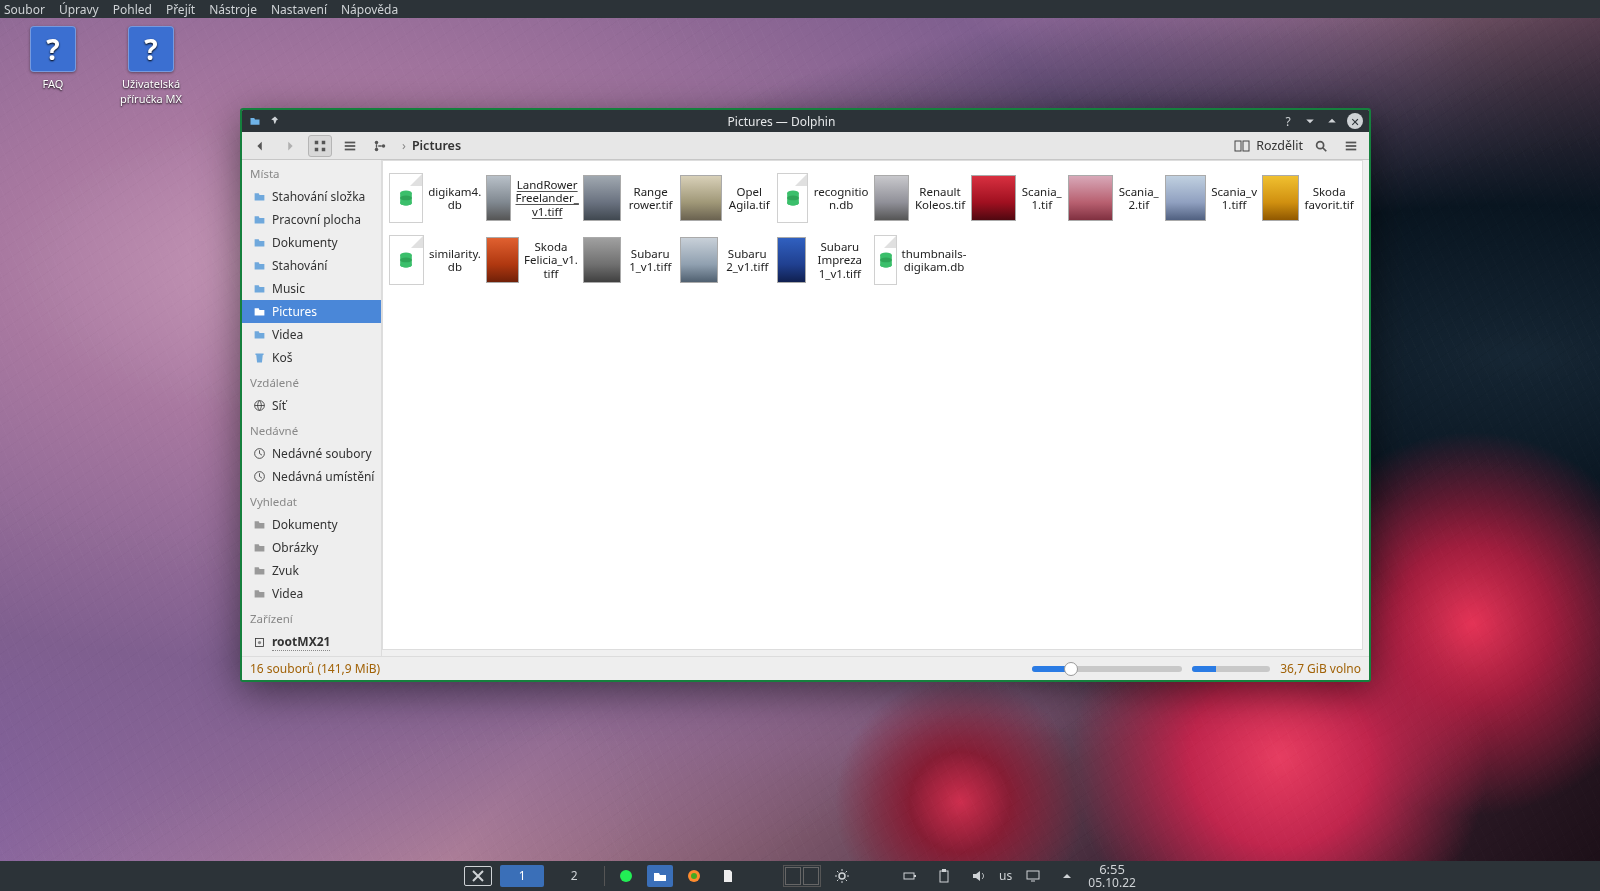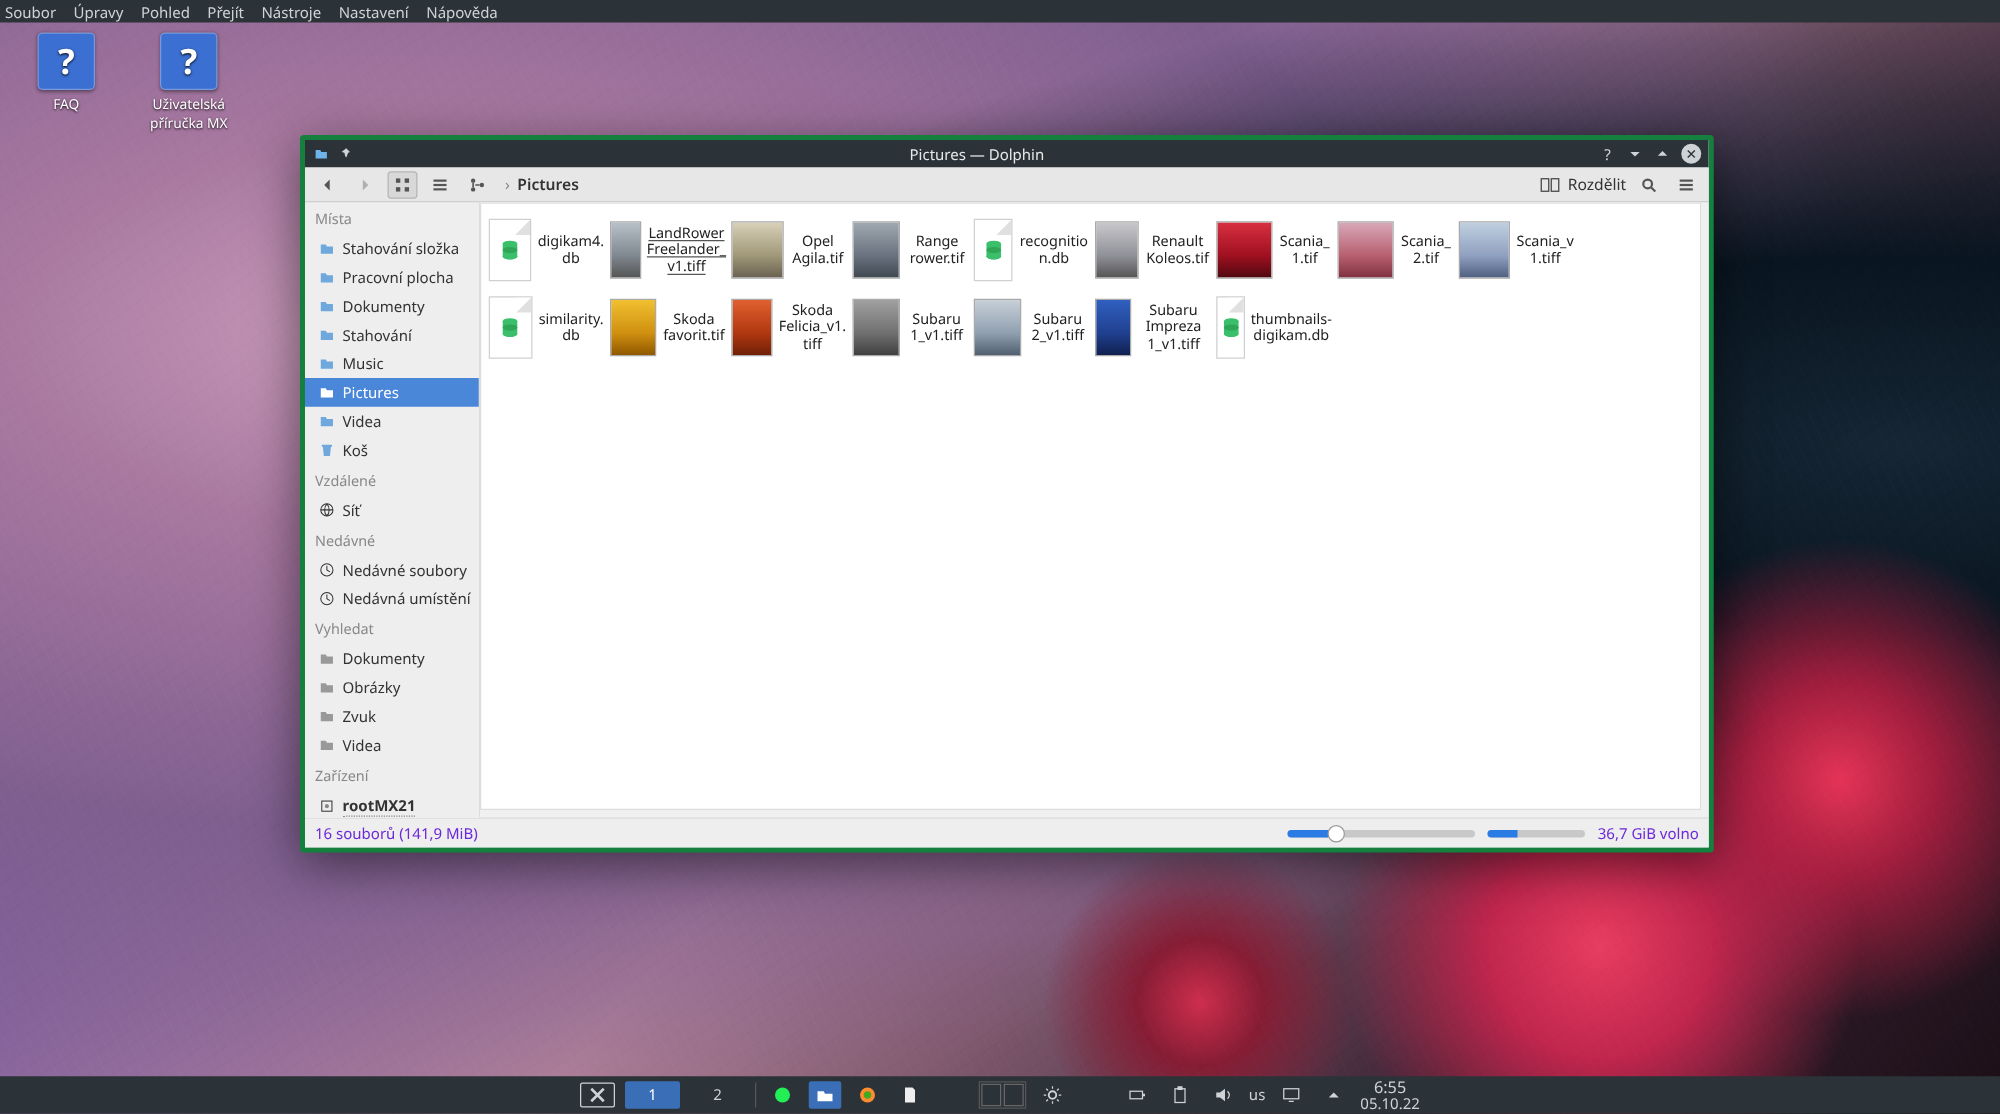--- a/index.html
+++ b/index.html
@@ -32,21 +32,21 @@
 
 .desktop-icons { position:absolute; top:26px; left:18px; display:flex; gap:28px; }
 .dicon { width:70px; display:flex; flex-direction:column; align-items:center; gap:4px;
   color:#fff; font-size:11px; text-align:center; text-shadow:0 1px 2px #000; }
 .dicon .qi { width:46px; height:46px; background:#3b6fd1; border-radius:4px; display:flex;
   align-items:center; justify-content:center; color:#fff; font-size:28px; font-weight:700;
   border:1px solid rgba(255,255,255,.3); box-shadow:0 1px 3px rgba(0,0,0,.4); }
 
 
 .window { position:absolute; left:240px; top:108px; width:1131px; height:574px;
-  background:#f0f0f0; border:4px solid #15803d; border-radius:3px; overflow:hidden;
+  background:#f0f0f0; border:2px solid #15803d; border-radius:3px; overflow:hidden;
   box-shadow:0 10px 40px rgba(0,0,0,.5); display:flex; flex-direction:column; }
 
 .titlebar { height:22px; background:#2c3338; display:flex; align-items:center;
   color:#e6e8ea; font-size:12px; padding:0 6px; }
 .titlebar .left { display:flex; gap:6px; align-items:center; }
 .titlebar .center { flex:1; text-align:center; }
 .titlebar .right { display:flex; gap:8px; align-items:center; }
 .tbicon { width:14px; height:14px; display:inline-flex; align-items:center; justify-content:center;
   color:#cfd3d6; }
 .tbicon.circle { width:16px; height:16px; border-radius:50%; background:#cfd3d6; color:#2c3338;
@@ -103,21 +103,21 @@
 .thumb.car-e { background:linear-gradient(#d83040,#a01020 60%,#500810 100%); }
 .thumb.car-f { background:linear-gradient(#d8a8b8,#b86070 60%,#803040 100%); }
 .thumb.car-g { background:linear-gradient(#c0d0e0,#90a0c0 60%,#506080 100%); }
 .thumb.car-h { background:linear-gradient(#f0c030,#d09010 60%,#905800 100%); }
 .thumb.car-i { background:linear-gradient(#e06030,#b03810 60%,#702008 100%); }
 .thumb.car-j { background:linear-gradient(#a0a0a0,#707070 60%,#404040 100%); }
 .thumb.car-k { background:linear-gradient(#c8d0d8,#90a0b0 60%,#506070 100%); }
 .thumb.car-l { background:linear-gradient(#3060c0,#204090 60%,#102050 100%); }
 
 .statusbar { height:24px; background:#eeeeee; border-top:1px solid #dcdcdc;
-  display:flex; align-items:center; font-size:12px; color:#6d28d9; padding:0 8px; gap:10px; }
+  display:flex; align-items:center; font-size:12px; color:#a16207; padding:0 8px; gap:10px; }
 .statusbar .spacer { flex:1; }
 .slider { width:150px; height:6px; background:#c8c8c8; border-radius:3px; position:relative; }
 .slider .fill { position:absolute; left:0; top:0; bottom:0; width:26%; background:#2a7be4; border-radius:3px; }
 .slider .knob { position:absolute; left:26%; top:-4px; width:14px; height:14px; background:#fff;
   border:1px solid #999; border-radius:50%; transform:translateX(-50%); }
 .diskbar { width:78px; height:6px; background:#c8c8c8; border-radius:3px; position:relative; }
 .diskbar .used { position:absolute; left:0; top:0; bottom:0; width:30%; background:#2a7be4; border-radius:3px 0 0 3px; }
 
 
 .taskbar { position:absolute; left:0; right:0; bottom:0; height:30px;
@@ -404,26 +404,26 @@
                 <ellipse cx="12" cy="18" rx="7" ry="3" fill="#3bbf6b"></ellipse>
               </svg></div>
           </div>
           <div class="fname">digikam4.db</div>
         </div>
         <div class="fitem">
           <div class="thumb car-a"></div>
           <div class="fname uline">LandRower Freelander_v1.tiff</div>
         </div>
         <div class="fitem">
+          <div class="thumb car-c"></div>
+          <div class="fname">Range rower.tif</div>
+        </div>
+        <div class="fitem">
           <div class="thumb car-b"></div>
           <div class="fname">Opel Agila.tif</div>
-        </div>
-        <div class="fitem">
-          <div class="thumb car-c"></div>
-          <div class="fname">Range rower.tif</div>
         </div>
         <div class="fitem">
           <div class="thumb db">
             <div class="cyl"><svg viewBox="0 0 24 24">
                 <ellipse cx="12" cy="6" rx="7" ry="3" fill="#3bbf6b"></ellipse>
                 <path d="M5 6v12c0 1.7 3.1 3 7 3s7-1.3 7-3V6" fill="#3bbf6b"></path>
                 <ellipse cx="12" cy="12" rx="7" ry="3" fill="#2fa558"></ellipse>
                 <ellipse cx="12" cy="18" rx="7" ry="3" fill="#3bbf6b"></ellipse>
               </svg></div>
           </div>
@@ -439,35 +439,35 @@
         </div>
         <div class="fitem">
           <div class="thumb car-f"></div>
           <div class="fname">Scania_2.tif</div>
         </div>
         <div class="fitem">
           <div class="thumb car-g"></div>
           <div class="fname">Scania_v1.tiff</div>
         </div>
         <div class="fitem">
+          <div class="thumb car-h"></div>
+          <div class="fname">Skoda favorit.tif</div>
+        </div>
+        <div class="fitem">
           <div class="thumb db">
             <div class="cyl"><svg viewBox="0 0 24 24">
                 <ellipse cx="12" cy="6" rx="7" ry="3" fill="#3bbf6b"></ellipse>
                 <path d="M5 6v12c0 1.7 3.1 3 7 3s7-1.3 7-3V6" fill="#3bbf6b"></path>
                 <ellipse cx="12" cy="12" rx="7" ry="3" fill="#2fa558"></ellipse>
                 <ellipse cx="12" cy="18" rx="7" ry="3" fill="#3bbf6b"></ellipse>
               </svg></div>
           </div>
           <div class="fname">similarity.db</div>
         </div>
         <div class="fitem">
-          <div class="thumb car-h"></div>
-          <div class="fname">Skoda favorit.tif</div>
-        </div>
-        <div class="fitem">
           <div class="thumb car-i"></div>
           <div class="fname">Skoda Felicia_v1.tiff</div>
         </div>
         <div class="fitem">
           <div class="thumb car-j"></div>
           <div class="fname">Subaru 1_v1.tiff</div>
         </div>
         <div class="fitem">
           <div class="thumb car-k"></div>
           <div class="fname">Subaru 2_v1.tiff</div>

